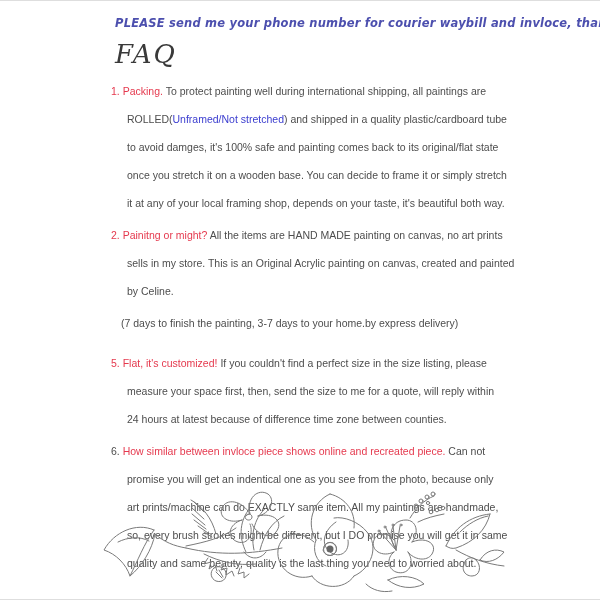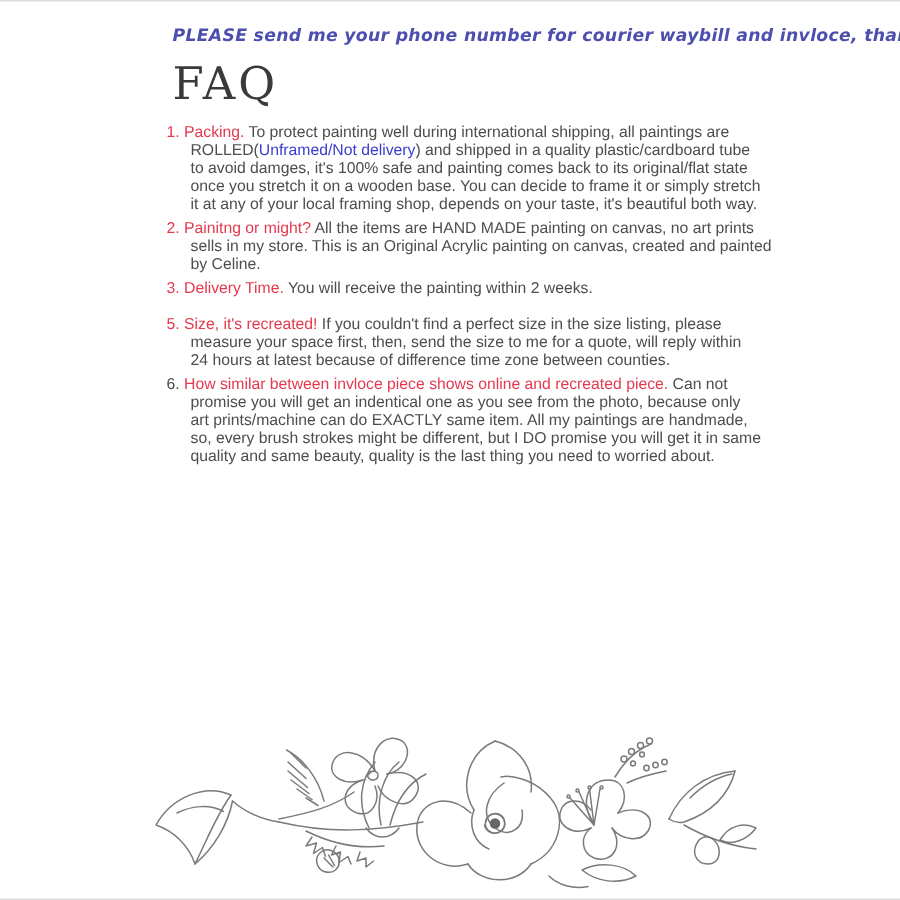--- a/index.html
+++ b/index.html
@@ -30,29 +30,30 @@
     font-style:italic;
     font-weight:bold;
     font-size:11.5px;
     letter-spacing:0.2px;
     color:var(--notice);
     white-space:nowrap;
   }
   .faq-title{
     margin:9px 0 8px 4px;
     font-family:"DejaVu Serif", serif;
-    font-size:30px;
+    font-style:italic;
+    font-size:26px;
     color:#3a3a3a;
     letter-spacing:2px;
   }
   ul.faq-list{
     list-style:none;
     margin:0;padding:0;
     font-size:10.5px;
-    line-height:12px;
+    line-height:28px;
   }
   ul.faq-list li{
     padding-left:16px;
     text-indent:-16px;
     margin-bottom:4px;
   }
   ul.faq-list li.gap-after{margin-bottom:12px;}
   .para{margin:0;white-space:pre-line;}
   .note{white-space:pre-line;text-indent:-6px;}
   .red{color:var(--red);}
@@ -72,39 +73,39 @@
 <div class="page">
 
   <div class="notice">PLEASE send me your phone number for courier waybill and invloce, thank you.</div>
 
   <div class="faq-title">FAQ</div>
 
   <ul class="faq-list">
 
     <li>
         <p class="para"><span class="red">1.</span><span class="red"> Packing.</span><span> To protect painting well during international shipping, all paintings are
-ROLLED(</span><span class="blue">Unframed/Not delivery</span><span>) and shipped in a quality plastic/cardboard tube
+ROLLED(</span><span class="blue">Unframed/Not stretched</span><span>) and shipped in a quality plastic/cardboard tube
 to avoid damges, it's 100% safe and painting comes back to its original/flat state
 once you stretch it on a wooden base. You can decide to frame it or simply stretch
 it at any of your local framing shop, depends on your taste, it's beautiful both way.</span></p>
       </li>
 
     <li>
         <p class="para"><span class="red">2.</span><span class="red"> Painitng or might?</span><span> All the items are HAND MADE painting on canvas, no art prints
 sells in my store. This is an Original Acrylic painting on canvas, created and painted
 by Celine.</span></p>
       </li>
 
     <li class="gap-after">
-        <p class="para"><span class="red">3.</span><span class="red"> Delivery Time.</span><span> You will receive the painting within 2 weeks.</span></p>
+        <div class="note">(7 days to finish the painting, 3-7 days to your home.by express delivery)</div>
       </li>
 
 
     <li>
-        <p class="para"><span class="red">5.</span><span class="red"> Size, it's recreated!</span><span> If you couldn't find a perfect size in the size listing, please
+        <p class="para"><span class="red">5.</span><span class="red"> Flat, it's customized!</span><span> If you couldn't find a perfect size in the size listing, please
 measure your space first, then, send the size to me for a quote, will reply within
 24 hours at latest because of difference time zone between counties.</span></p>
       </li>
 
     <li>
         <p class="para"><span class="num-dark">6.</span><span class="red"> How similar between invloce piece shows online and recreated piece.</span><span> Can not
 promise you will get an indentical one as you see from the photo, because only
 art prints/machine can do EXACTLY same item. All my paintings are handmade,
 so, every brush strokes might be different, but I DO promise you will get it in same
 quality and same beauty, quality is the last thing you need to worried about.</span></p>

